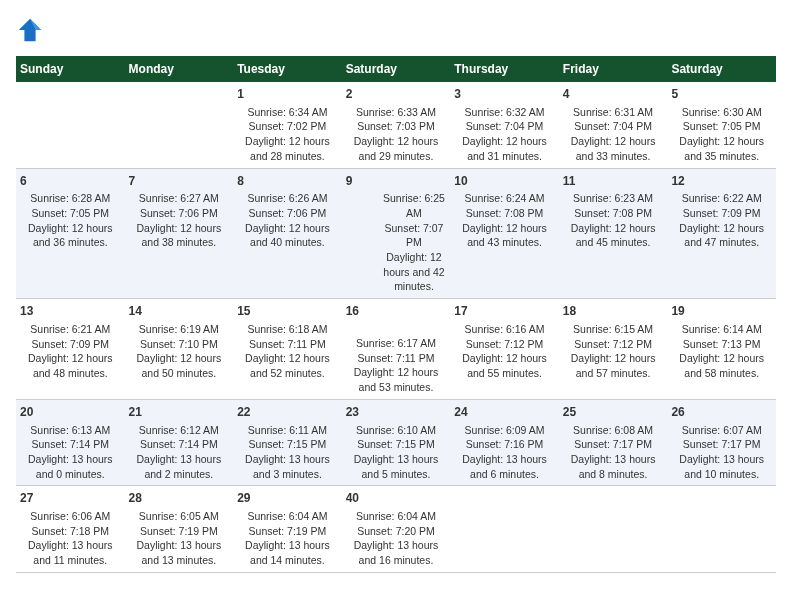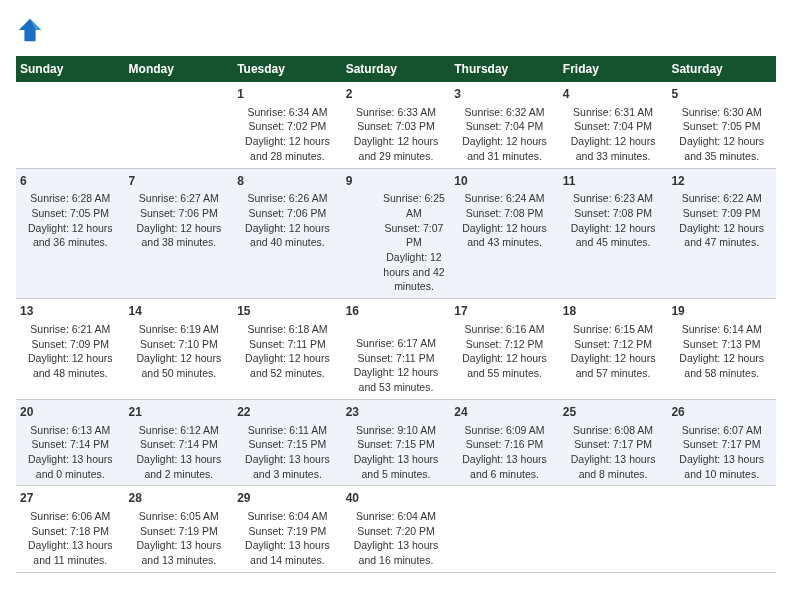--- a/index.html
+++ b/index.html
@@ -261,21 +261,21 @@
 Daylight: 13 hours and 2 minutes.</div>
         </td>
         <td>
           <span class="day-num">22</span>
           <div class="day-info" style="white-space: pre-line;">Sunrise: 6:11 AM
 Sunset: 7:15 PM
 Daylight: 13 hours and 3 minutes.</div>
         </td>
         <td>
           <span class="day-num">23</span>
-          <div class="day-info" style="white-space: pre-line;">Sunrise: 9:10 AM
+          <div class="day-info" style="white-space: pre-line;">Sunrise: 6:10 AM
 Sunset: 7:15 PM
 Daylight: 13 hours and 5 minutes.</div>
         </td>
         <td>
           <span class="day-num">24</span>
           <div class="day-info" style="white-space: pre-line;">Sunrise: 6:09 AM
 Sunset: 7:16 PM
 Daylight: 13 hours and 6 minutes.</div>
         </td>
         <td>

